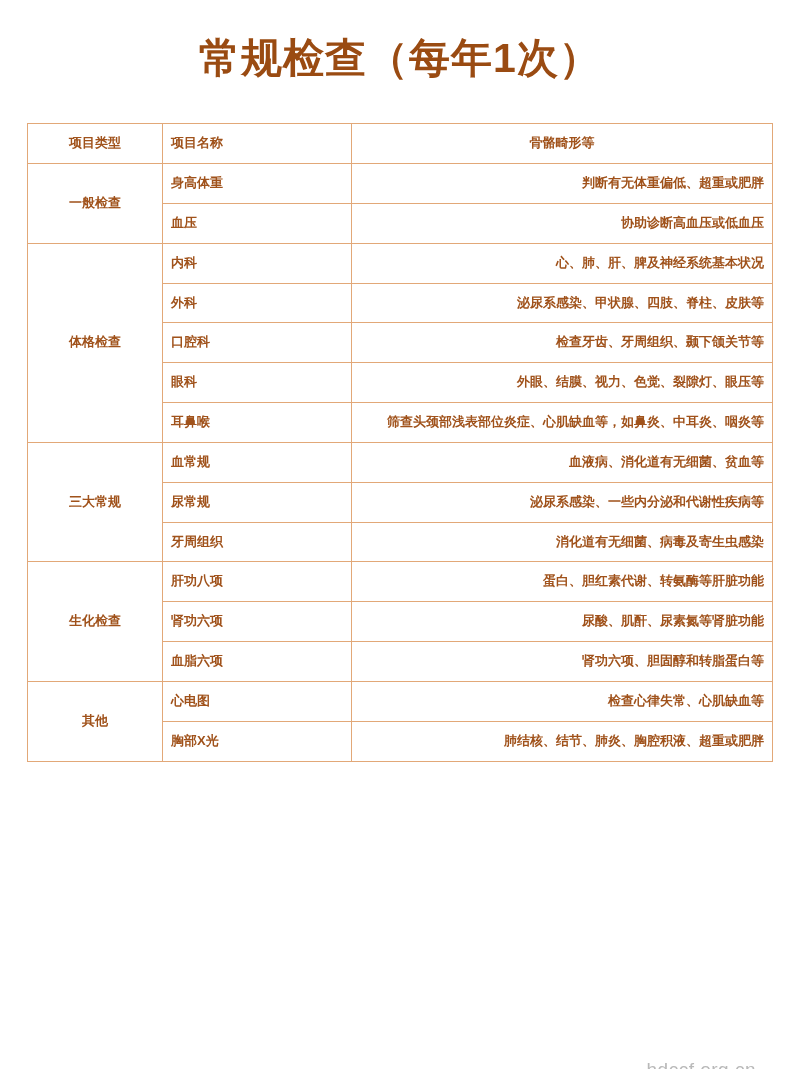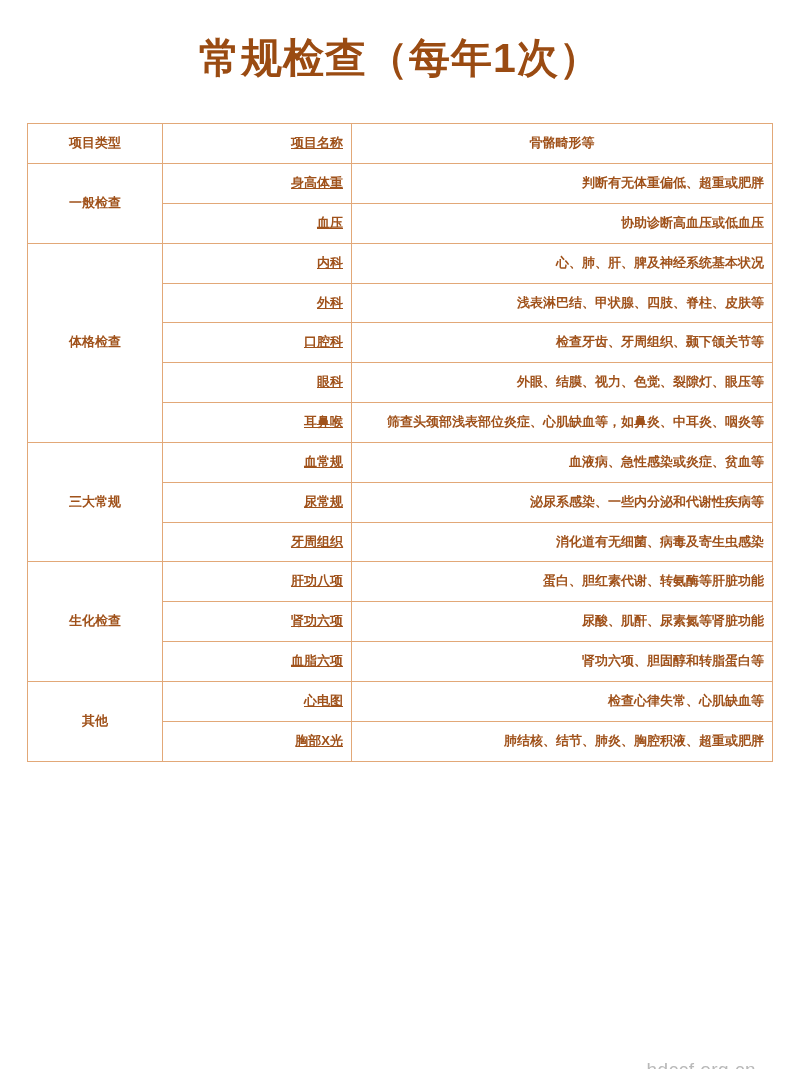--- a/index.html
+++ b/index.html
@@ -46,22 +46,21 @@
     padding: 10px 8px;
     vertical-align: middle;
     line-height: 1.45;
   }
   th.col-type, td.col-type {
     width: 118px;
     text-align: center;
   }
   th.col-name, td.col-name {
     width: 172px;
-    text-align: right;
-    text-decoration: underline;
+    text-align: left;
   }
   th.col-meaning, td.col-meaning {
     text-align: right;
     padding-left: 14px;
   }
   thead th {
     text-align: center;
     font-size: 17.5px;
     padding-top: 13px;
     padding-bottom: 13px;
@@ -114,39 +113,39 @@
         <td class="col-meaning">协助诊断高血压或低血压</td>
       </tr>
 
       <tr>
         <td class="col-type" rowspan="5">体格检查</td>
         <td class="col-name">内科</td>
         <td class="col-meaning">心、肺、肝、脾及神经系统基本状况</td>
       </tr>
       <tr>
         <td class="col-name">外科</td>
-        <td class="col-meaning">浅表淋巴结、甲状腺、四肢、脊柱、皮肤等</td>
+        <td class="col-meaning">泌尿系感染、甲状腺、四肢、脊柱、皮肤等</td>
       </tr>
       <tr>
         <td class="col-name">口腔科</td>
         <td class="col-meaning">检查牙齿、牙周组织、颞下颌关节等</td>
       </tr>
       <tr>
         <td class="col-name">眼科</td>
         <td class="col-meaning">外眼、结膜、视力、色觉、裂隙灯、眼压等</td>
       </tr>
       <tr>
         <td class="col-name">耳鼻喉</td>
         <td class="col-meaning">筛查头颈部浅表部位炎症、心肌缺血等，如鼻炎、中耳炎、咽炎等</td>
       </tr>
 
       <tr>
         <td class="col-type" rowspan="3">三大常规</td>
         <td class="col-name">血常规</td>
-        <td class="col-meaning">血液病、急性感染或炎症、贫血等</td>
+        <td class="col-meaning">血液病、消化道有无细菌、贫血等</td>
       </tr>
       <tr>
         <td class="col-name">尿常规</td>
         <td class="col-meaning">泌尿系感染、一些内分泌和代谢性疾病等</td>
       </tr>
       <tr>
         <td class="col-name">牙周组织</td>
         <td class="col-meaning">消化道有无细菌、病毒及寄生虫感染</td>
       </tr>
 

